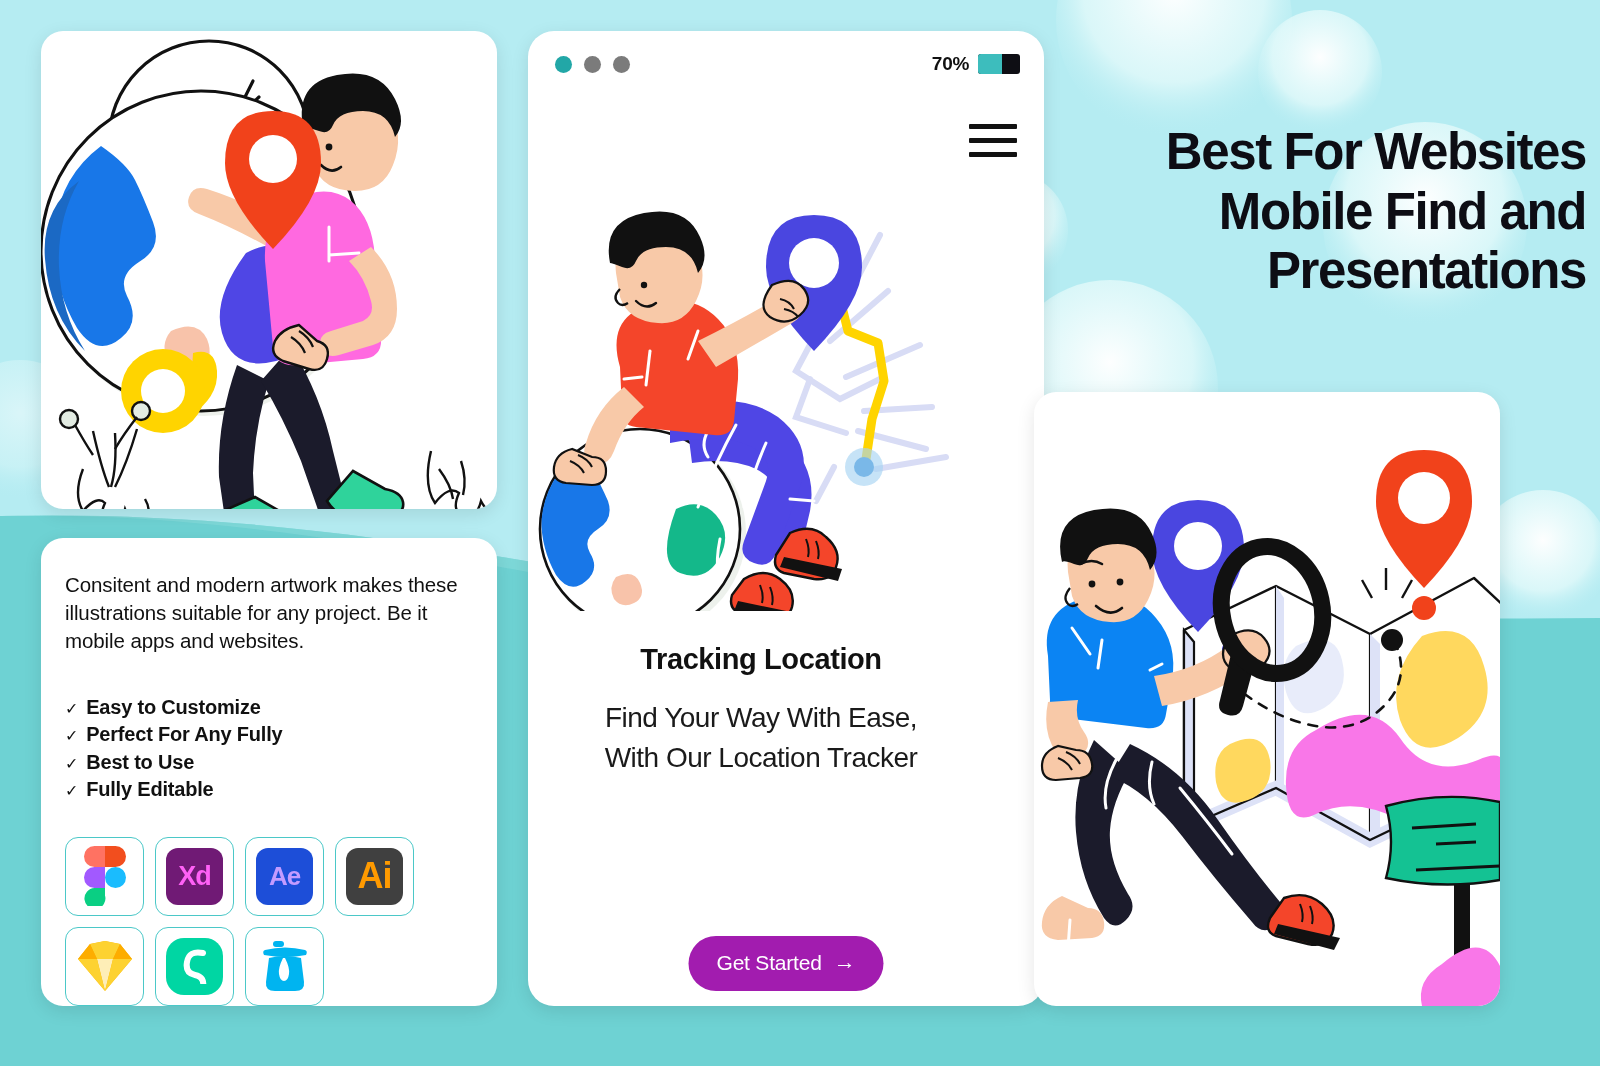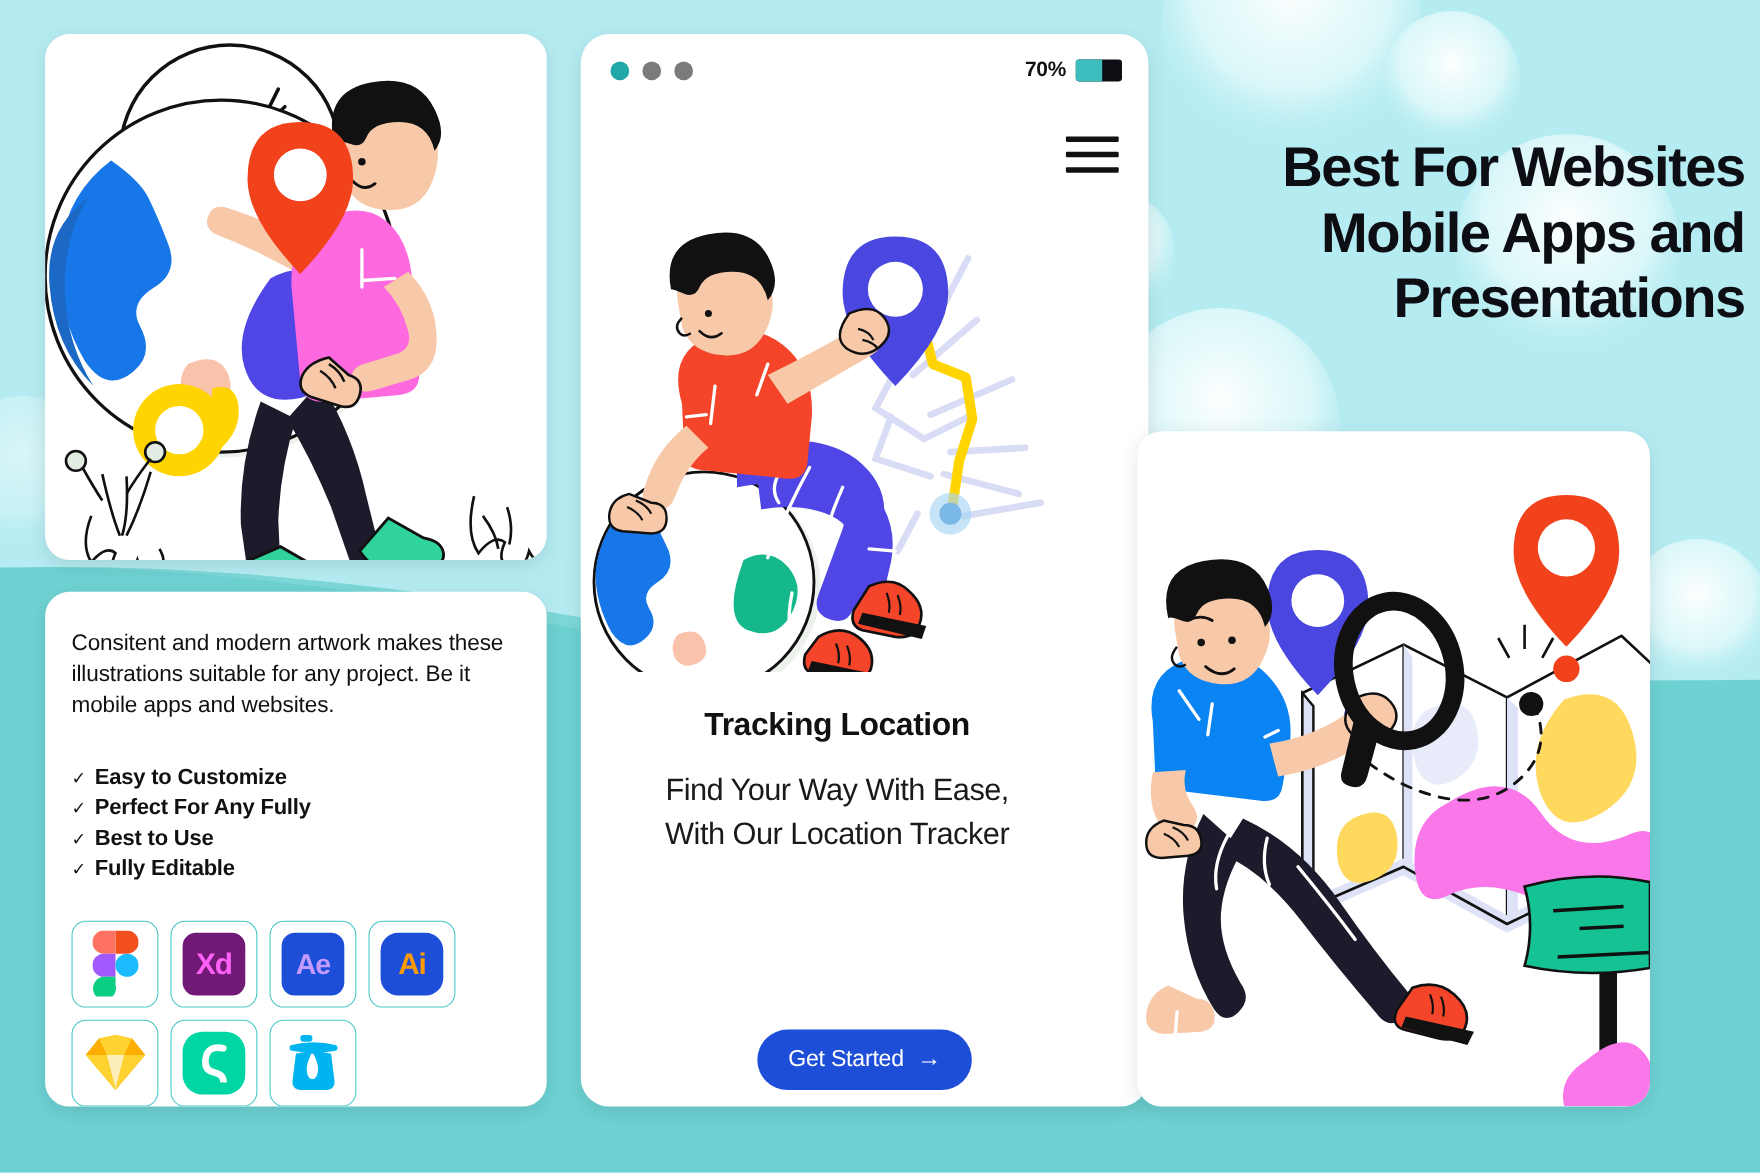--- a/index.html
+++ b/index.html
@@ -88,21 +88,21 @@
 
   .phone-art { position: absolute; top: 150px; left: 0; width: 466px; height: 430px; }
   .phone-text { position: absolute; top: 612px; left: 0; width: 466px; text-align: center; }
   .phone-title { font-size: 29px; font-weight: 700; color: #111; letter-spacing: -0.4px; }
   .phone-sub {
     margin-top: 22px; font-size: 28px; color: #1a1a1a; line-height: 1.44;
     font-weight: 400; letter-spacing: -0.5px;
   }
   .cta {
     position: absolute; left: 50%; transform: translateX(-50%); top: 905px;
-    background: #1d4ed8; color: #fff; border: none;
+    background: #a21caf; color: #fff; border: none;
     font-size: 21px; font-family: inherit;
     padding: 15px 28px 16px 28px; border-radius: 30px;
     display: flex; gap: 12px; cursor: pointer;
     letter-spacing: -0.2px;
   }
   .cta .arrow { font-size: 22px; line-height: 1; }
 
   
   #headline {
     position: absolute; left: 1014px; top: 122px; width: 572px;
@@ -278,21 +278,21 @@
         </div>
       </div>
 
       <div class="tool">
         <div class="tool-sq" style="background:#1d4ed8;color:#c39bff;font-size:26px;">
           <span>Ae</span>
         </div>
       </div>
 
       <div class="tool">
-        <div class="tool-sq" style="background:#1d4ed8;color:#ff9a00;font-size:27px;border-radius:16px;">
+        <div class="tool-sq" style="background:#404040;color:#ff9a00;font-size:36px;">
           <span>Ai</span>
         </div>
       </div>
 
       <div class="tool">
         <svg width="56" height="52" viewBox="0 0 56 52">
           <path d="M13 4 L28 1 L43 4 L55 19 L28 51 L1 19 Z" fill="#fdb300"></path>
           <path d="M13 4 L28 1 L43 4 L36 19 L20 19 Z" fill="#fdd231"></path>
           <path d="M1 19 L13 4 L20 19 Z" fill="#fdad00"></path>
           <path d="M55 19 L43 4 L36 19 Z" fill="#fdad00"></path>
@@ -553,15 +553,15 @@
     <circle cx="58" cy="192" r="3.4" fill="#111"></circle>
     <circle cx="86" cy="190" r="3.4" fill="#111"></circle>
     <path d="M62 214 q14 12 26 2" stroke="#111" stroke-width="2.6" fill="none" stroke-linecap="round"></path>
     <path d="M36 196 q-8 10 -2 16 q4 4 10 0" stroke="#111" stroke-width="2.2" fill="none"></path>
     <path d="M46 172 q12 -6 22 0" stroke="#111" stroke-width="2.6" fill="none" stroke-linecap="round"></path>
   </svg>
 </div>
 
 <h1 id="headline">
   <span class="hl-line">Best For Websites</span>
-  <span class="hl-line">Mobile Apps and</span>
+  <span class="hl-line">Mobile Find and</span>
   <span class="hl-line">Presentations</span>
 </h1>
 
 </body></html>

